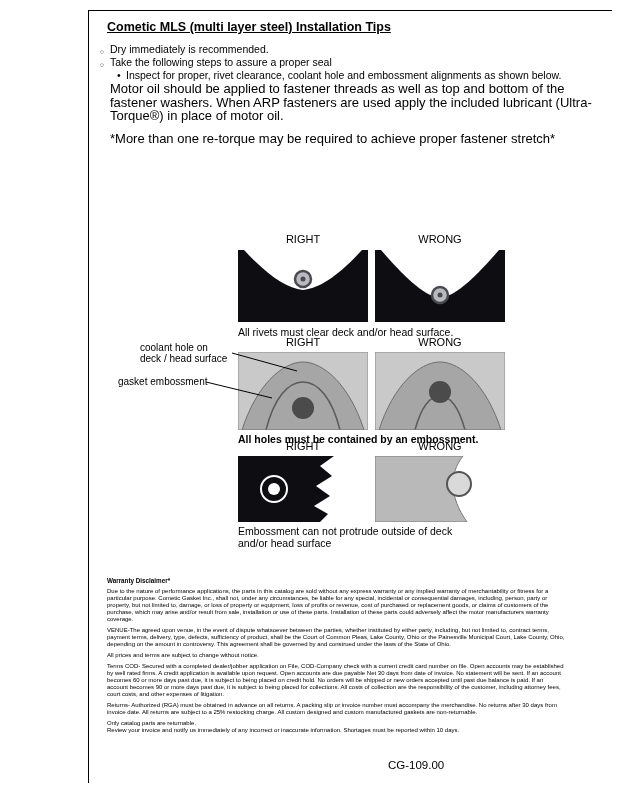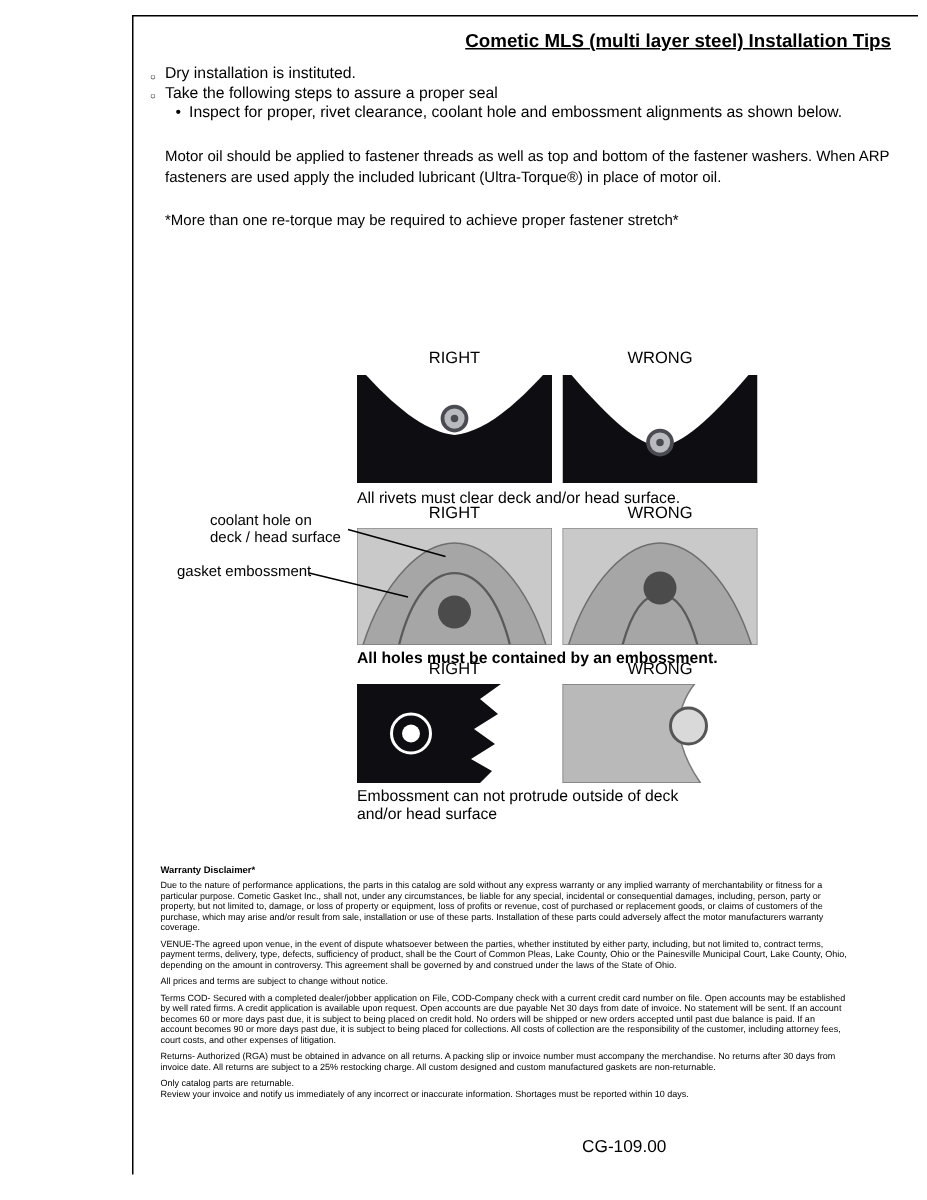--- a/index.html
+++ b/index.html
@@ -3,27 +3,27 @@
 <meta charset="utf-8">
 <style>
   html,body{margin:0;padding:0;background:#ffffff;}
   .page{position:relative;width:618px;height:800px;background:#ffffff;
         font-family:"Liberation Sans",sans-serif;color:#000;overflow:hidden;}
   .frame{position:absolute;left:88px;top:10px;width:523px;height:772px;
          border-left:1px solid #000;border-top:1px solid #000;}
 
   
   .content{position:absolute;left:100px;top:20px;width:494px;}
-  .title{font-size:12.5px;font-weight:bold;text-decoration:underline;margin:0 0 9px 7px;text-align:right;}
+  .title{font-size:12.5px;font-weight:bold;text-decoration:underline;margin:0 0 9px 7px;}
   .b-row{position:relative;padding-left:10px;font-size:10.5px;line-height:13px;}
   .b-row::before{content:"○";position:absolute;left:0;top:2px;font-size:6.5px;}
   .sb-row{position:relative;padding-left:26px;font-size:10.5px;line-height:13px;}
   .sb-row::before{content:"•";position:absolute;left:17px;top:0;font-size:10.5px;}
   .diesel-heading{font-weight:bold;font-size:11.5px;margin:13px 0 7px 10px;}
-  .para{font-size:10px;line-height:13.5px;margin:16px 0 9px 10px;}
+  .para{font-size:13px;line-height:13.5px;margin:0 0 9px 10px;}
 
   
   .dg{position:absolute;}
   .fig-hdr{font-size:11px;width:130px;text-align:center;}
   .fig svg{display:block;}
   .cap{font-size:10.5px;line-height:12px;}
   .lbl{font-size:10px;line-height:11px;}
   .lines-overlay{position:absolute;left:0;top:0;pointer-events:none;}
 
   
@@ -35,21 +35,21 @@
   .footer-code{position:absolute;left:388px;top:759px;font-size:11.5px;}
 </style>
 </head>
 <body>
 
 <div class="page">
   <div class="frame"></div>
 
   <div class="content">
     <div class="title">Cometic MLS (multi layer steel) Installation Tips</div>
-    <div class="b-row">Dry installation is instituted.</div>
+    <div class="b-row">Dry immediately is recommended.</div>
     <div class="b-row">Take the following steps to assure a proper seal</div>
     <div class="sb-row">Inspect for proper, rivet clearance, coolant hole and embossment alignments as shown below.</div>
     <p class="para">Motor oil should be applied to fastener threads as well as top and bottom of the fastener washers. When ARP fasteners are used apply the included lubricant (Ultra-Torque®) in place of motor oil.</p>
     <p class="para">*More than one re-torque may be required to achieve proper fastener stretch*</p>
   </div>
 
   <div>
 
     <div class="dg fig-hdr" style="left:238px;top:233px;">RIGHT</div>
     <div class="dg fig-hdr" style="left:375px;top:233px;">WRONG</div>

